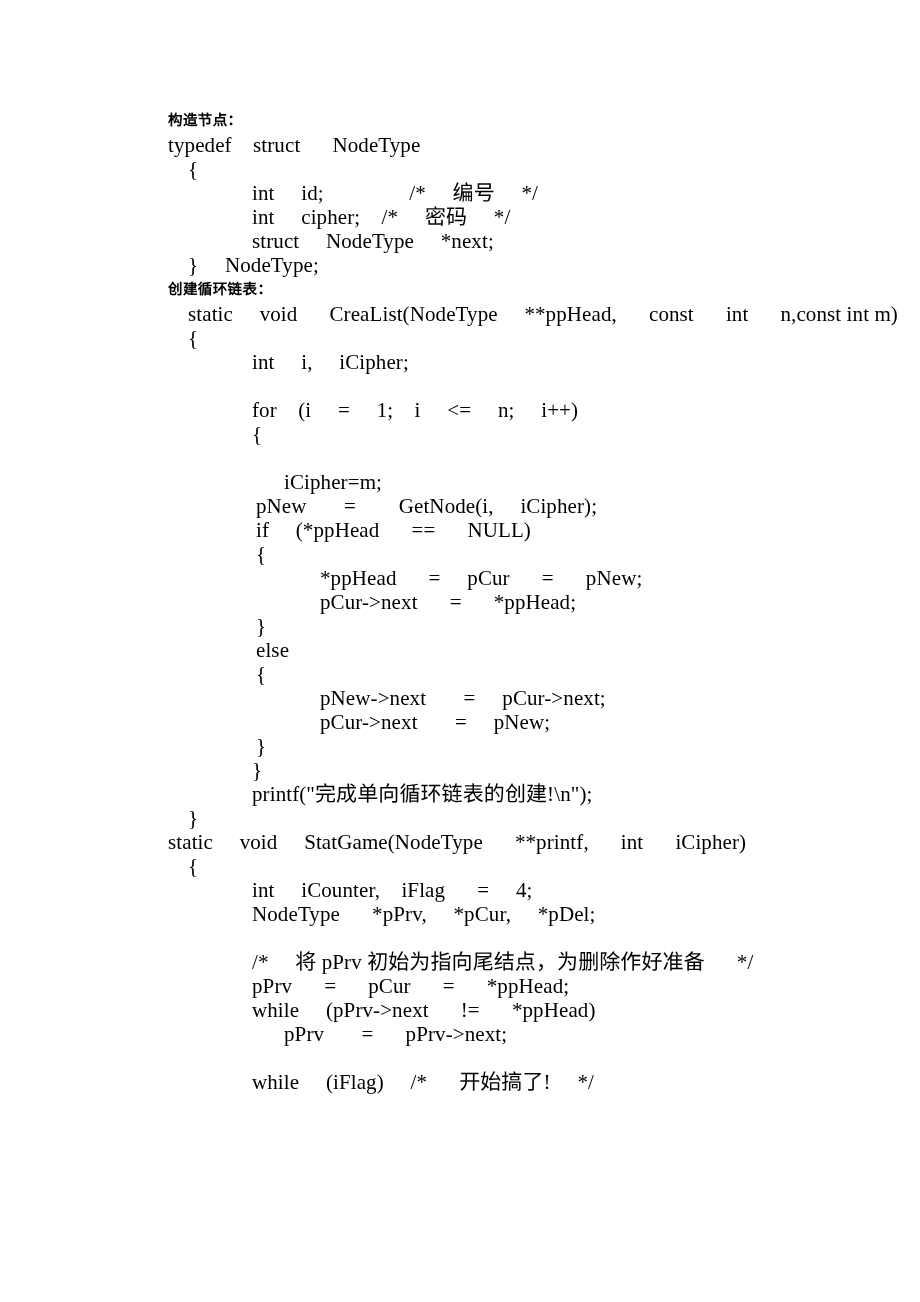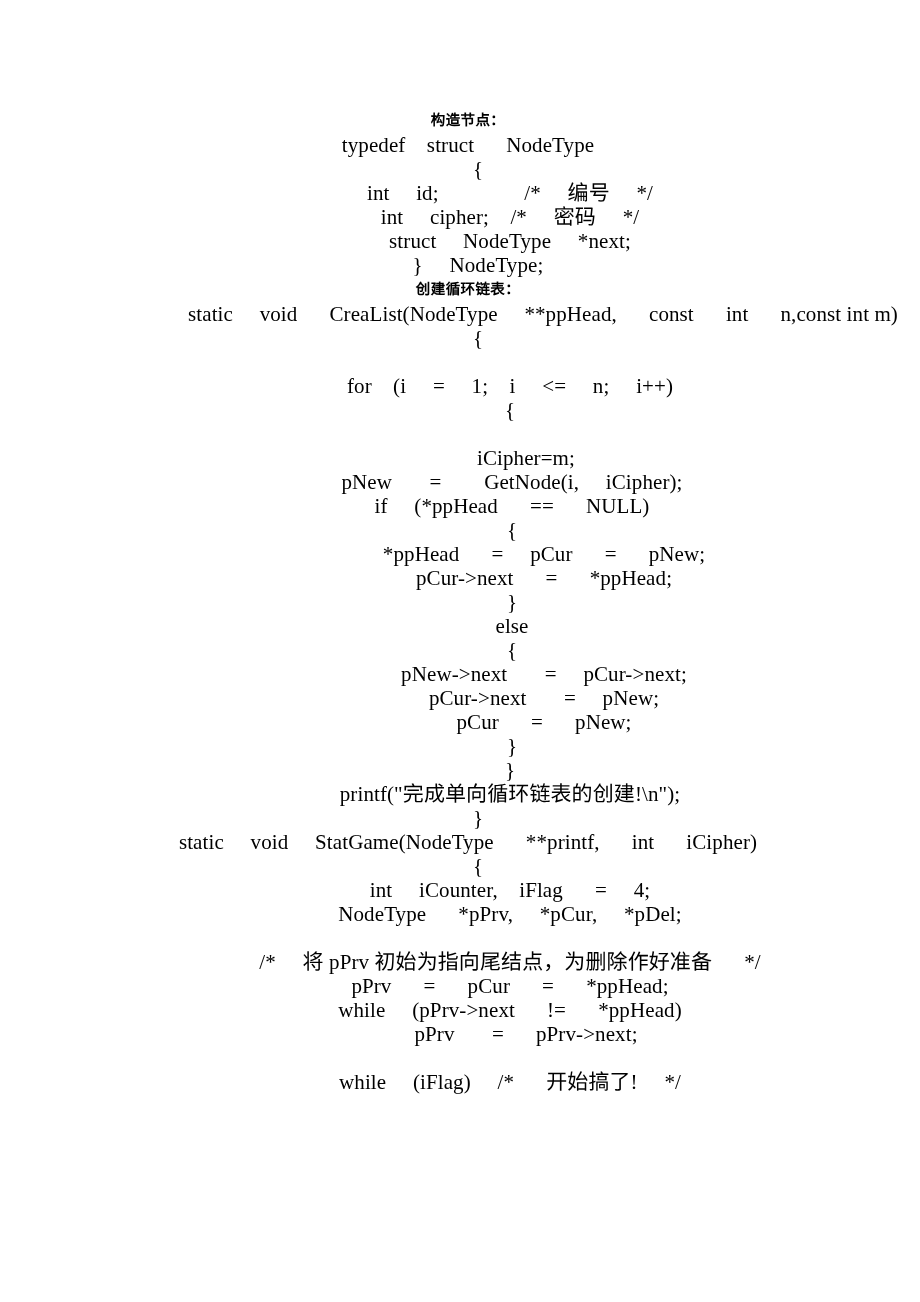--- a/index.html
+++ b/index.html
@@ -15,21 +15,20 @@
     color: #000000;
     overflow: hidden;
   }
   .page {
     position: absolute;
     left: 0;
     top: 0;
     width: 920px;
     height: 1160px;
     background: #ffffff;
-    text-align: center;
   }
   .content {
     position: absolute;
     left: 168px;
     top: 108px;
     width: 600px;
   }
   .line {
     height: 24px;
     line-height: 24px;
@@ -68,36 +67,36 @@
       <div class="line heading cjk">构造节点：</div>
       <div class="line i0">typedef    struct      NodeType</div>
       <div class="line i1">{</div>
       <div class="line i2">int     id;                /*     编号     */</div>
       <div class="line i2">int     cipher;    /*     密码     */</div>
       <div class="line i2">struct     NodeType     *next;</div>
       <div class="line i1">}     NodeType;</div>
       <div class="line heading cjk">创建循环链表：</div>
       <div class="line i1">static     void      CreaList(NodeType     **ppHead,      const      int      n,const int m)</div>
       <div class="line i1">{</div>
+      <div class="line i2">int     i,     iCipher;</div>
       <div class="line i0 blank"></div>
       <div class="line i2">for    (i     =     1;    i     &lt;=     n;     i++)</div>
       <div class="line i2">{</div>
       <div class="line i0 blank"></div>
       <div class="line i4">iCipher=m;</div>
       <div class="line i3">pNew       =        GetNode(i,     iCipher);</div>
       <div class="line i3">if     (*ppHead      ==      NULL)</div>
       <div class="line i3">{</div>
       <div class="line i5">*ppHead      =     pCur      =      pNew;</div>
       <div class="line i5">pCur-&gt;next      =      *ppHead;</div>
       <div class="line i3">}</div>
       <div class="line i3">else</div>
       <div class="line i3">{</div>
       <div class="line i5">pNew-&gt;next       =     pCur-&gt;next;</div>
       <div class="line i5">pCur-&gt;next       =     pNew;</div>
-      <div class="line i5">pCur      =      pNew;</div>
       <div class="line i3">}</div>
       <div class="line i2">}</div>
       <div class="line i2">printf("完成单向循环链表的创建!\n");</div>
       <div class="line i1">}</div>
       <div class="line i0">static     void     StatGame(NodeType      **printf,      int      iCipher)</div>
       <div class="line i1">{</div>
       <div class="line i2">int     iCounter,    iFlag      =     4;</div>
       <div class="line i2">NodeType      *pPrv,     *pCur,     *pDel;</div>
       <div class="line i0 blank"></div>
       <div class="line i2">/*     将 pPrv 初始为指向尾结点，为删除作好准备      */</div>

